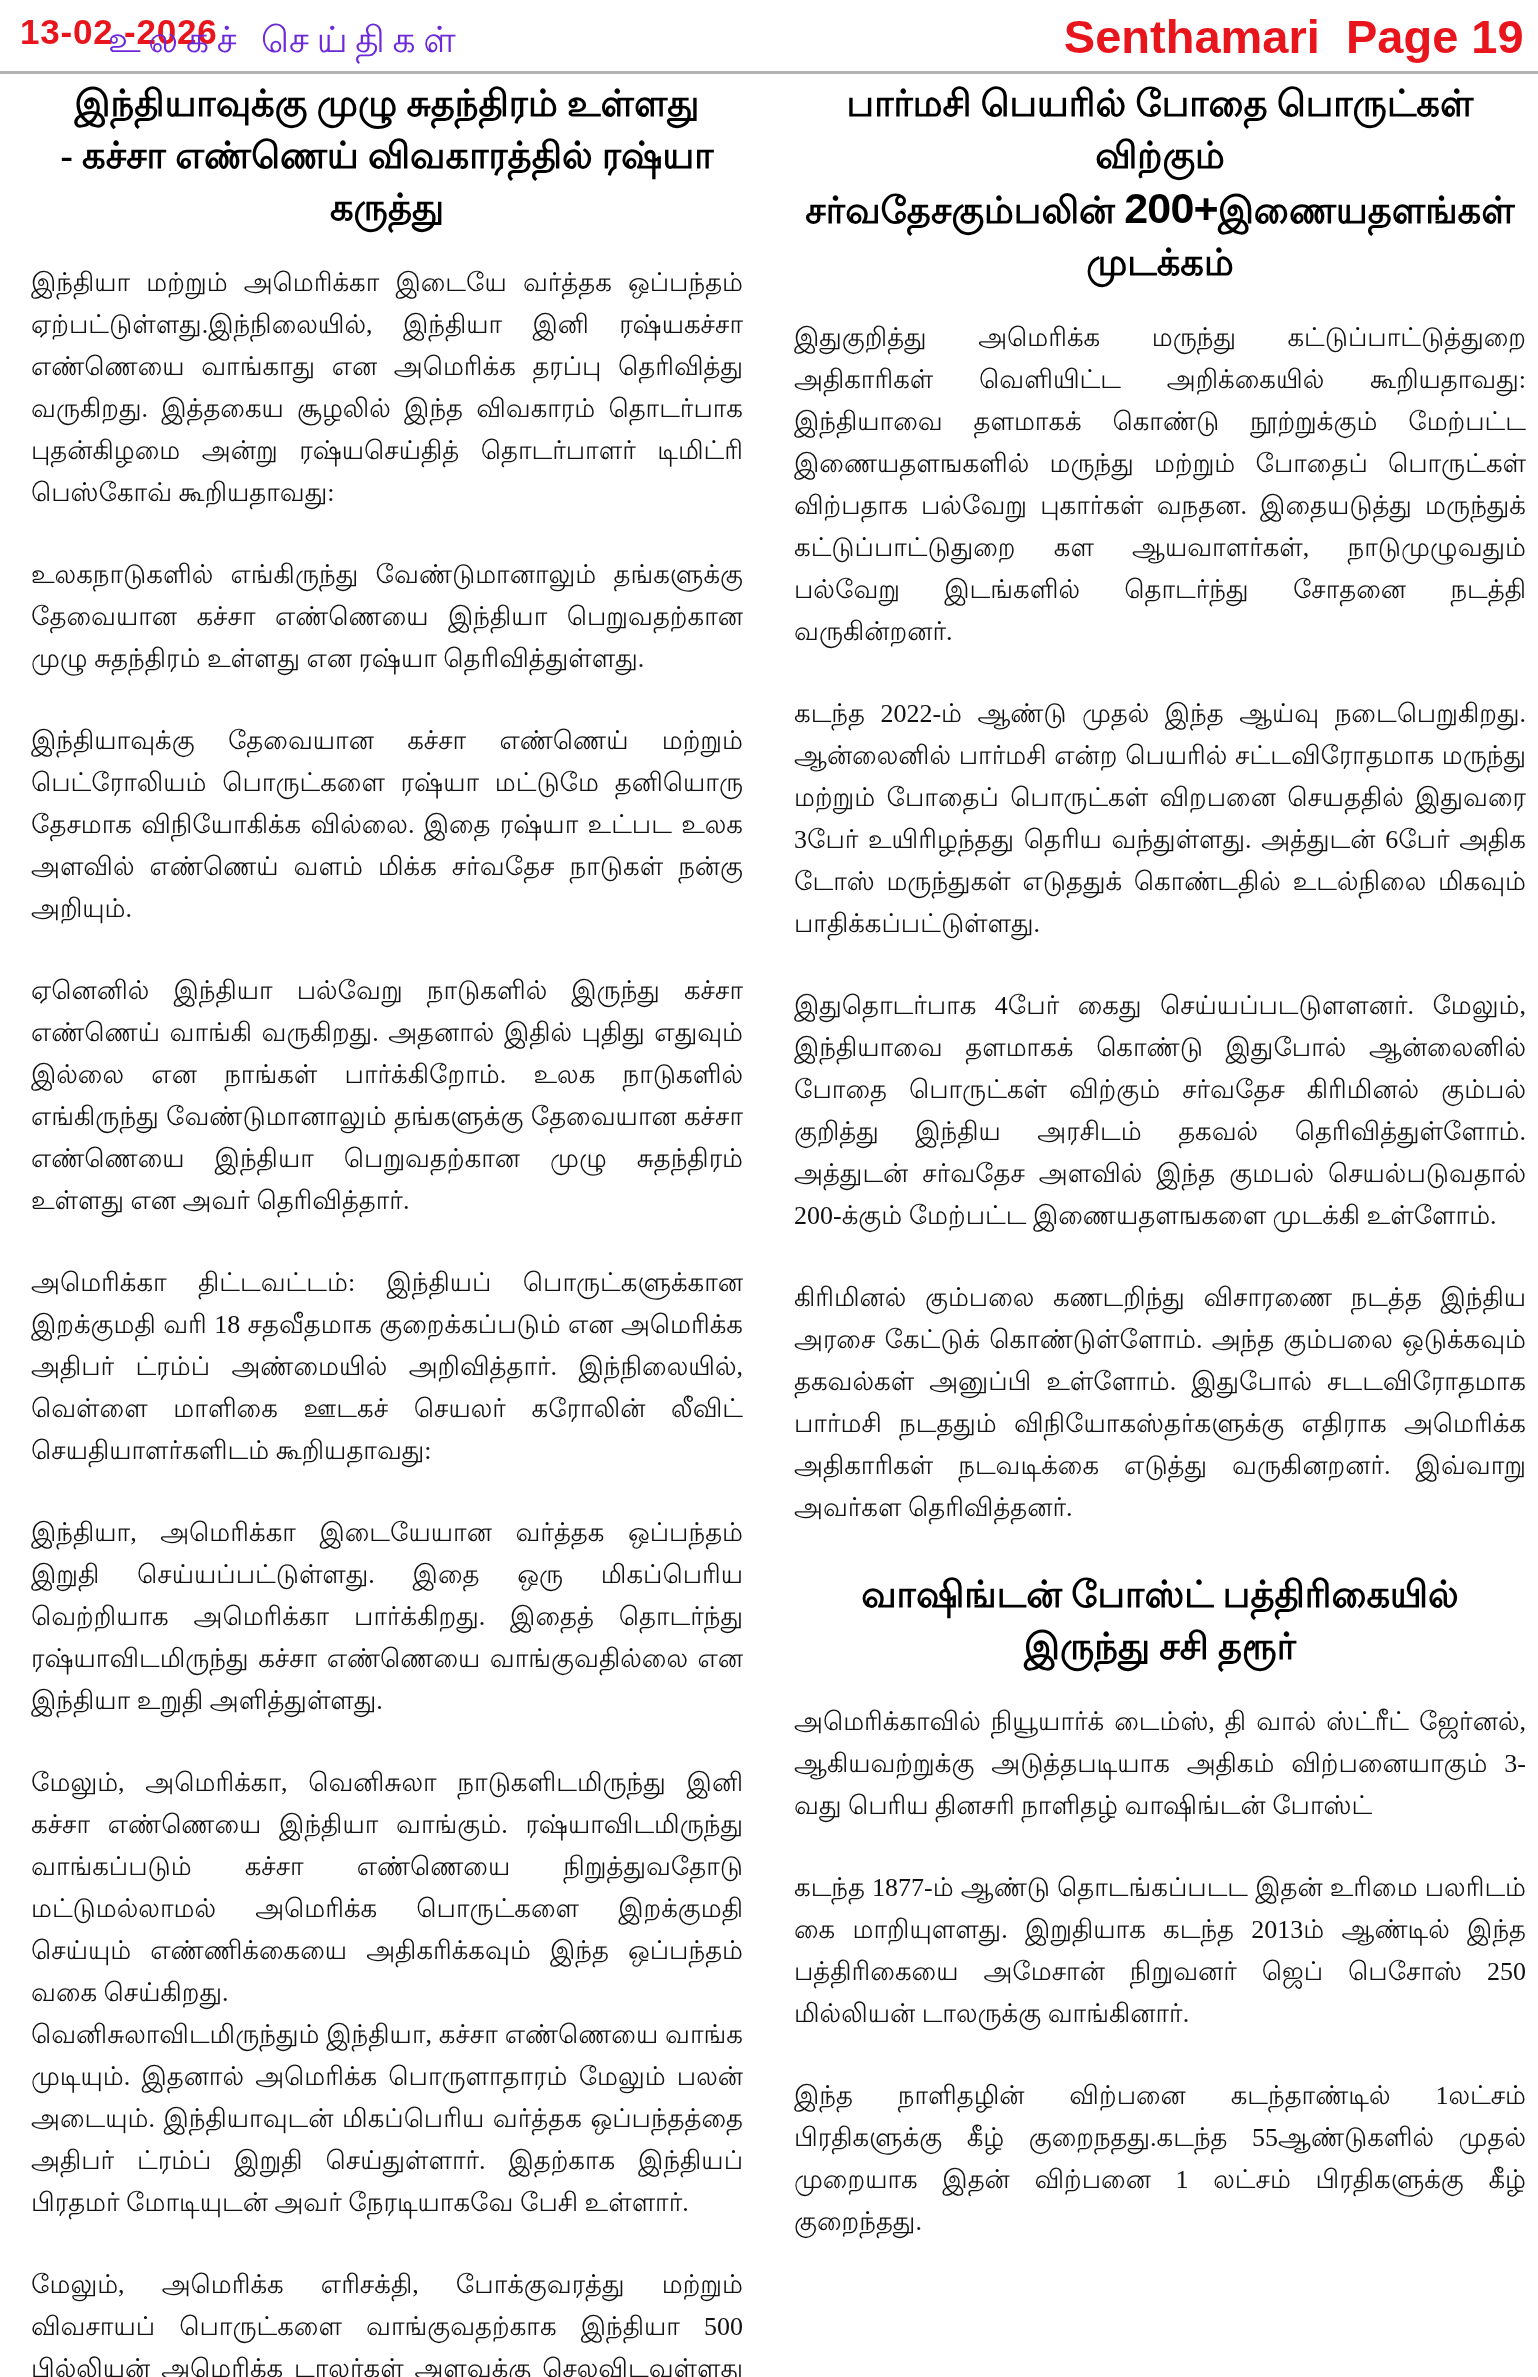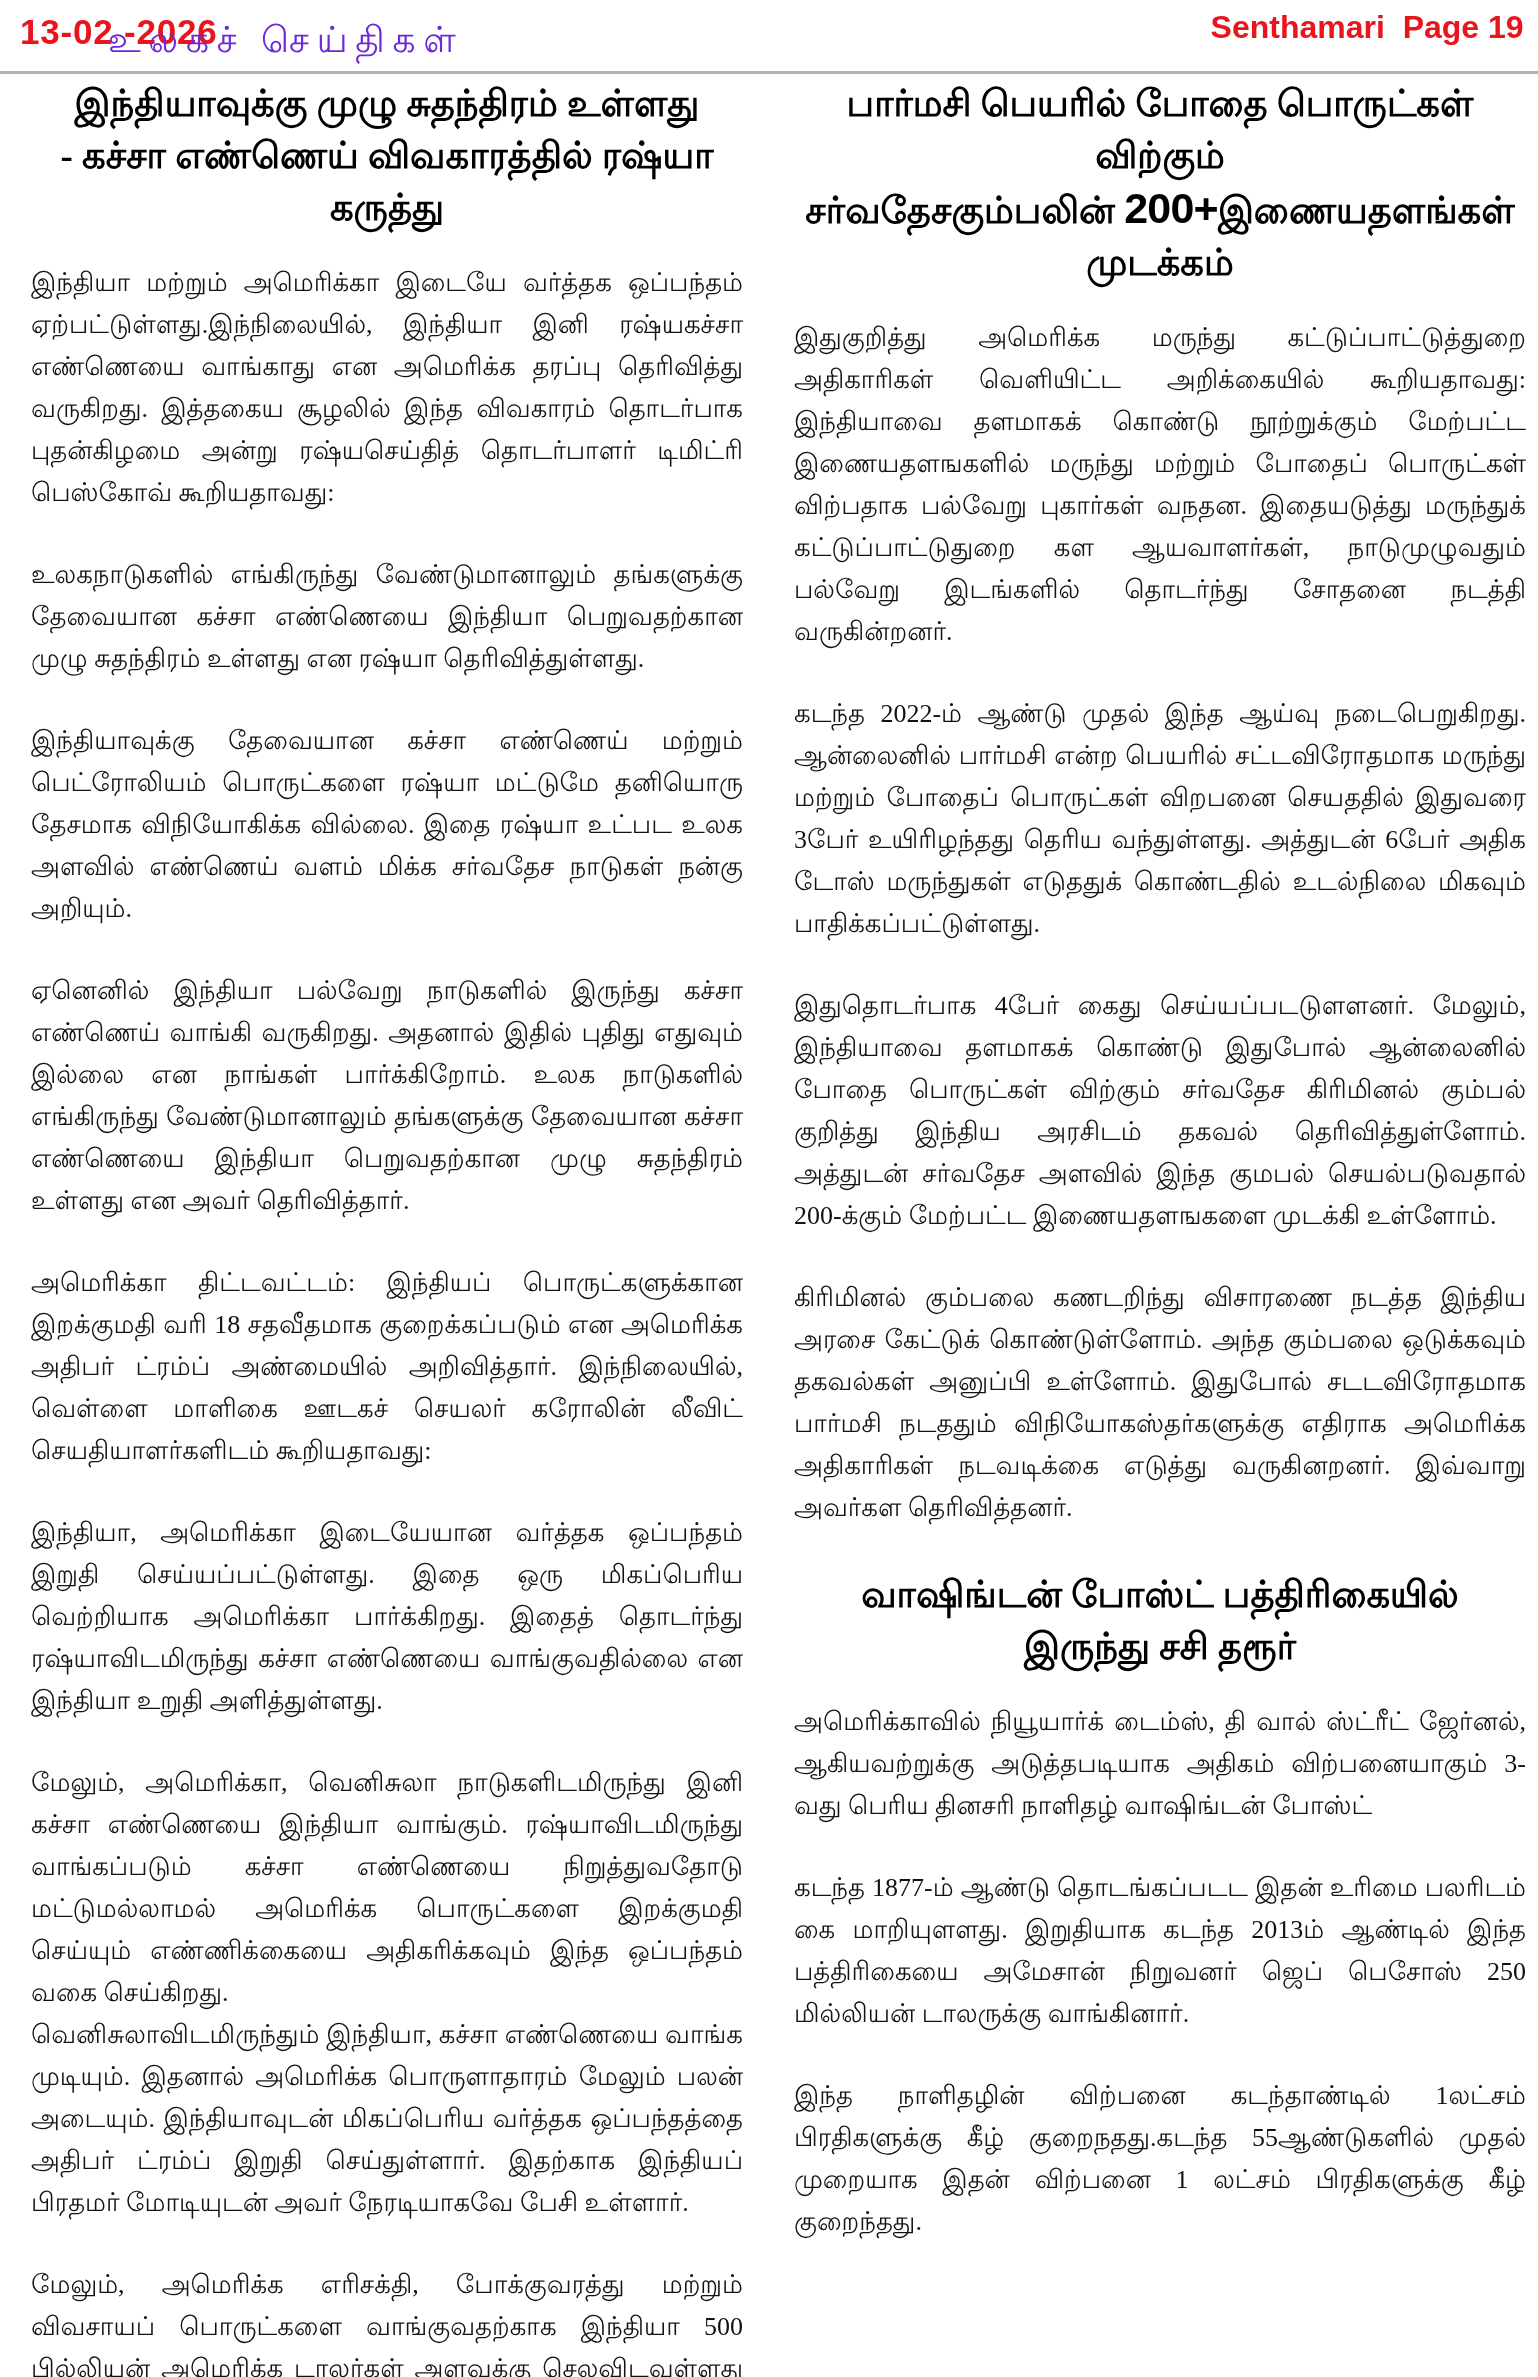--- a/index.html
+++ b/index.html
@@ -17,21 +17,21 @@
     font-family:"Liberation Sans", sans-serif; font-weight:bold;
     font-size:35px; letter-spacing:0.8px; color:var(--red);
   }
   .section-title {
     position:absolute; left:108px; right:0; top:18.5px; text-align:left;
     font-size:36px; letter-spacing:7.7px; color:#6d28d9;
   }
   .publication {
     position:absolute; right:15.4px; top:9.2px;
     font-family:"Liberation Sans", sans-serif; font-weight:bold;
-    font-size:32px; color:var(--red); letter-spacing:0px; white-space:pre;
+    font-size:47px; color:var(--red); letter-spacing:0px; white-space:pre;
   }
   .header-rule {
     position:absolute; top:71px; left:0; right:0; height:3.1px; background:#b3b3b3;
   }
 
   
   .col {
     position:absolute; top:78px; bottom:0; overflow:hidden;
     font-size:26px; line-height:42px; text-align:justify; color:#121212;
   }

